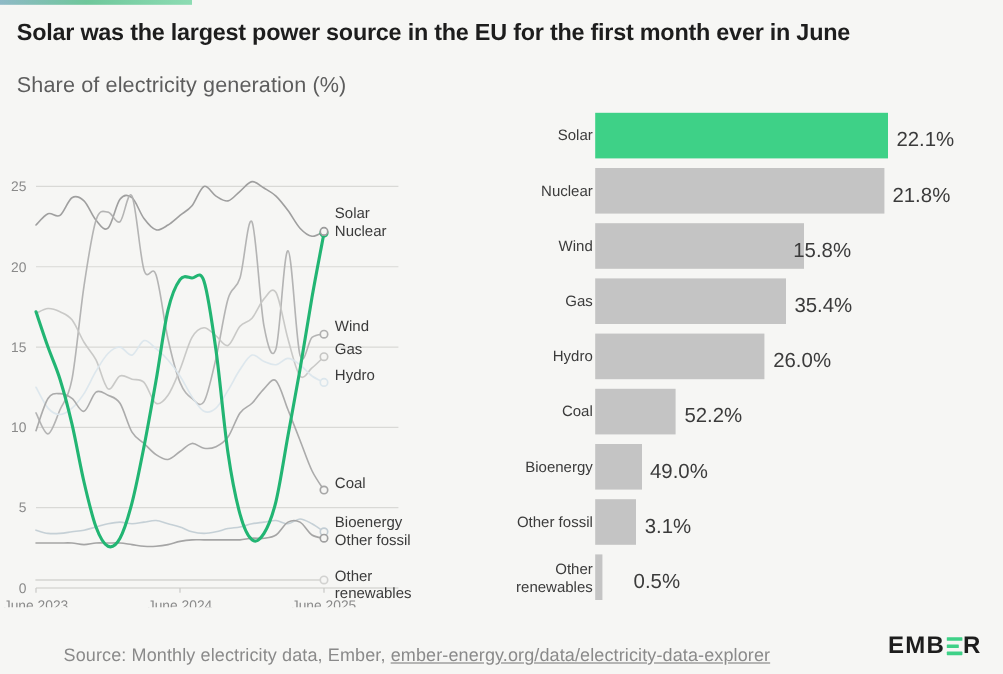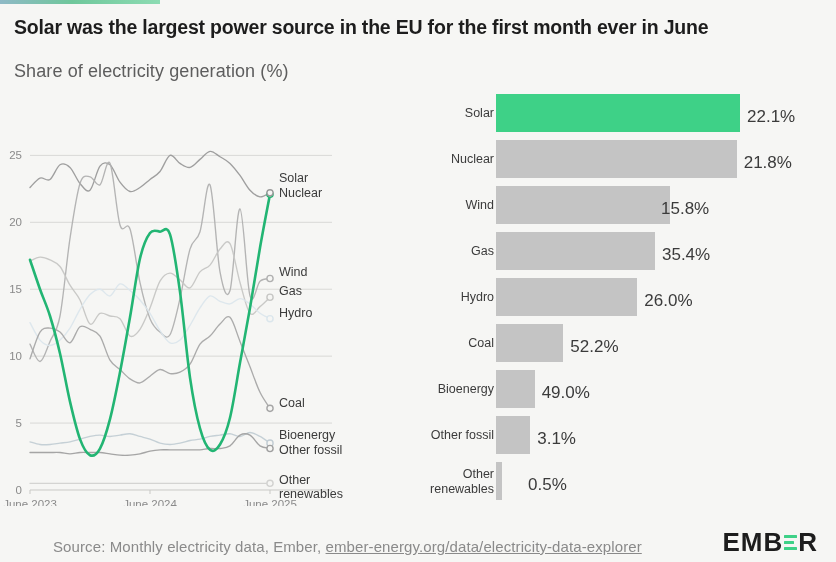--- a/index.html
+++ b/index.html
@@ -46,21 +46,21 @@
   .bar-label.two-line{line-height:14.5px;}
   .bar-rect{position:absolute;left:92px;top:0;height:38px;background:#c4c4c4;}
   .bar-rect.highlight{background:#3ED187;}
   .bar-value{position:absolute;font-size:17px;color:#3b3b3b;white-space:nowrap;}
 
   
   .source{position:absolute;left:25px;top:538px;font-size:15px;color:#8a8a8a;
     letter-spacing:.1px;margin-left:28px;}
   .source a{color:#8a8a8a;text-decoration:underline;}
   .ember-logo{position:absolute;right:18px;top:527px;display:flex;
-    align-items:center;font-size:26px;font-weight:700;letter-spacing:1px;
+    align-items:center;font-size:20px;font-weight:700;letter-spacing:1px;
     color:#1d1d1d;}
   .ember-e{display:inline-flex;flex-direction:column;justify-content:center;
     gap:2.5px;width:13px;margin:0 1px;}
   .ember-e i{display:block;height:3.5px;background:#3ED187;border-radius:.5px;}
   .ember-e i.mid{width:10px;}
 </style>
 </head>
 <body>
 
 <div id="root">

